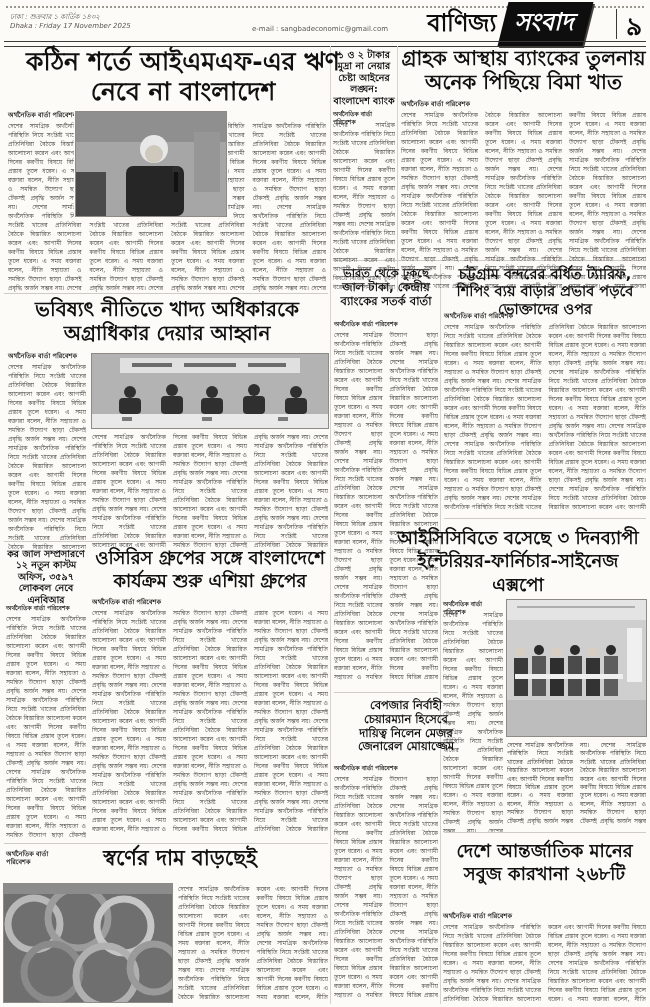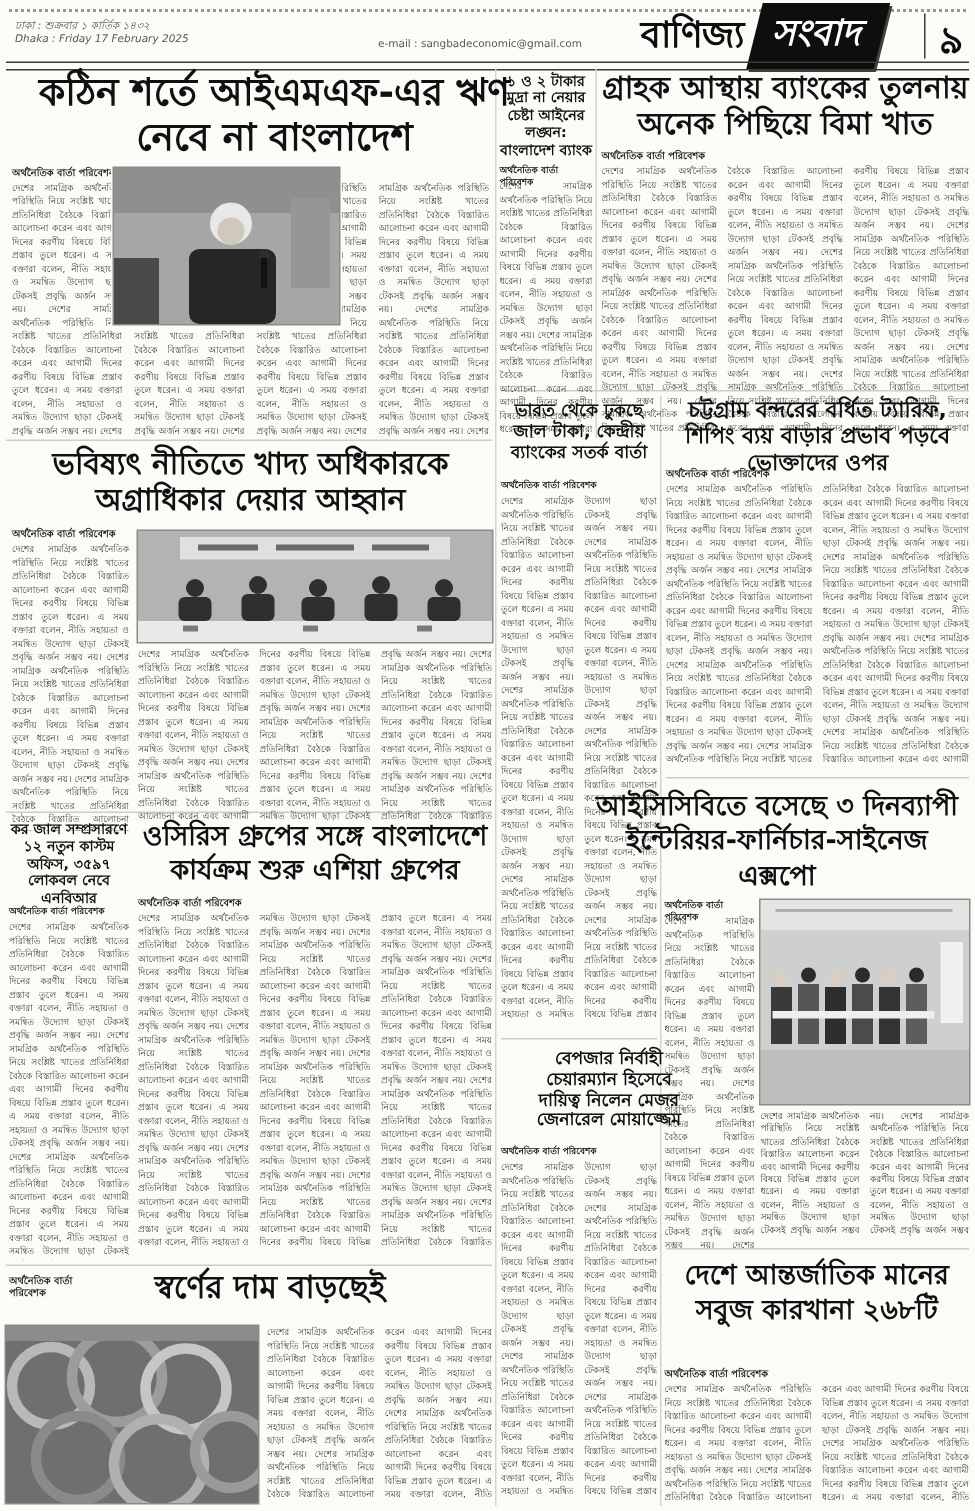--- a/index.html
+++ b/index.html
@@ -28,21 +28,21 @@
   .caption{font-size:6px;line-height:1.4;color:#33312e;text-align:justify;overflow:hidden;}
 </style>
 </head>
 <body>
 
 <div class="page">
 
   <div class="abs dotted" style="left:6px;top:6px;width:638px;"></div>
   <div class="abs dateline" style="left:10px;top:13px;width:180px;font-style:italic;">
     <div>ঢাকা : শুক্রবার ১ কার্তিক ১৪৩২</div>
-    <div>Dhaka : Friday 17 February 2025</div>
+    <div>Dhaka : Friday 17 November 2025</div>
   </div>
   <div class="abs email" style="left:232px;top:25px;margin-left:20px;">e-mail : sangbadeconomic@gmail.com</div>
   <div class="abs masthead" style="left:352px;top:9px;width:236px;height:30px;">
     <span class="mast-w1">বাণিজ্য</span>
     <span class="mast-w2">সংবাদ</span>
   </div>
   <div class="rule-v" style="left:616px;top:9px;height:30px;background:#3c3a36;"></div>
   <div class="abs pagenum" style="left:626px;top:7px;">৯</div>
   <div class="hdr-rule" style="left:4px;top:41px;width:642px;"></div>
 

